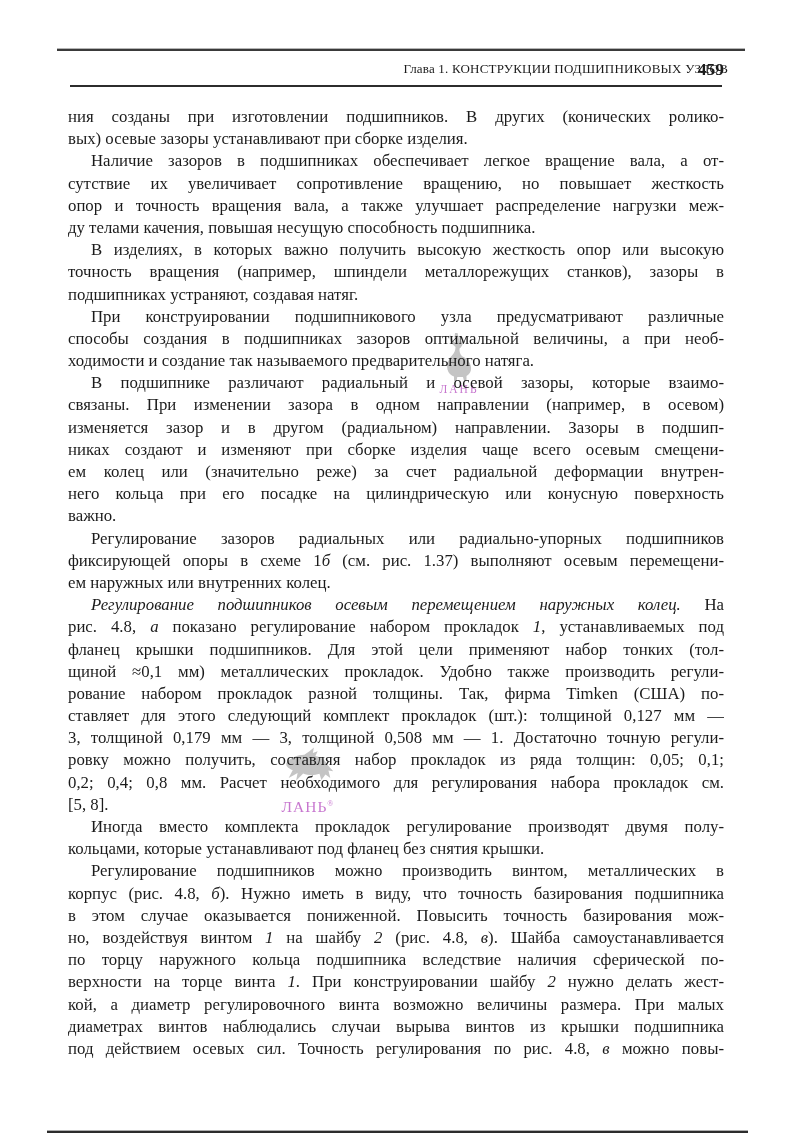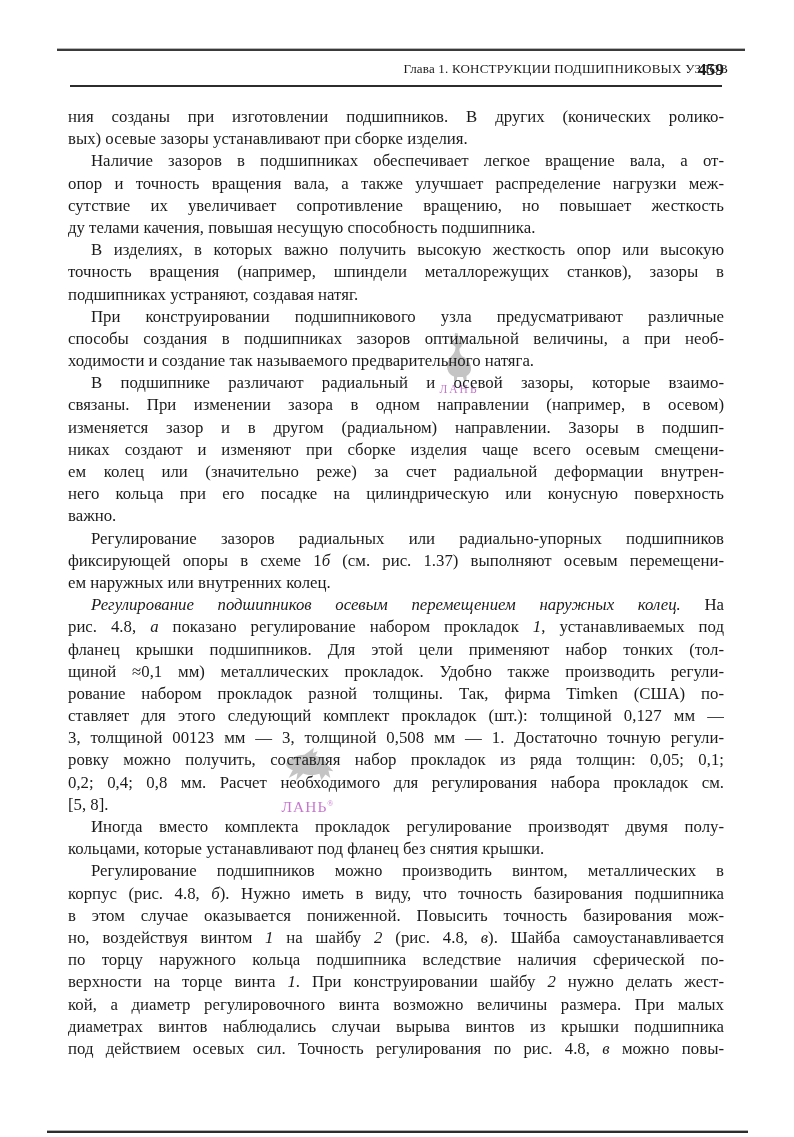--- a/index.html
+++ b/index.html
@@ -73,22 +73,22 @@
         <path d="M6 22 C11 15 21 11 30 11 L37 6 L43 1 L41.5 8.5 L48 6 L45 12.5 C52 13.5 58 17.5 60.5 23.5 L69 33 L62.5 32 L65 42 L58.5 37.5 L53 45 L50.5 36.5 C43 39 35 39 28.5 36 L19 46 L21 35.5 L9 42 L14.5 31.5 C9 29.5 4.5 26 6 22 Z"></path>
       </svg>
     </span>
     <div class="wm-label"><span>ЛАНЬ</span><sup>®</sup></div>
   </div>
 
   <div class="body-text">
       <div class="line">ния созданы при изготовлении подшипников. В других (конических ролико-</div>
       <div class="line end">вых) осевые зазоры устанавливают при сборке изделия.</div>
       <div class="line indent">Наличие зазоров в подшипниках обеспечивает легкое вращение вала, а от-</div>
+      <div class="line">сутствие их увеличивает сопротивление вращению, но повышает жесткость</div>
       <div class="line">опор и точность вращения вала, а также улучшает распределение нагрузки меж-</div>
-      <div class="line">сутствие их увеличивает сопротивление вращению, но повышает жесткость</div>
       <div class="line end">ду телами качения, повышая несущую способность подшипника.</div>
       <div class="line indent">В изделиях, в которых важно получить высокую жесткость опор или высокую</div>
       <div class="line">точность вращения (например, шпиндели металлорежущих станков), зазоры в</div>
       <div class="line end">подшипниках устраняют, создавая натяг.</div>
       <div class="line indent">При конструировании подшипникового узла предусматривают различные</div>
       <div class="line">способы создания в подшипниках зазоров оптимальной величины, а при необ-</div>
       <div class="line end">ходимости и создание так называемого предварительного натяга.</div>
       <div class="line indent">В подшипнике различают радиальный и осевой зазоры, которые взаимо-</div>
       <div class="line">связаны. При изменении зазора в одном направлении (например, в осевом)</div>
       <div class="line">изменяется зазор и в другом (радиальном) направлении. Зазоры в подшип-</div>
@@ -98,21 +98,21 @@
       <div class="line end">важно.</div>
       <div class="line indent">Регулирование зазоров радиальных или радиально-упорных подшипников</div>
       <div class="line">фиксирующей опоры в схеме 1<i>б</i> (см. рис. 1.37) выполняют осевым перемещени-</div>
       <div class="line end">ем наружных или внутренних колец.</div>
       <div class="line indent"><i>Регулирование подшипников осевым перемещением наружных колец.</i> На</div>
       <div class="line">рис. 4.8, <i>а</i> показано регулирование набором прокладок <i>1</i>, устанавливаемых под</div>
       <div class="line">фланец крышки подшипников. Для этой цели применяют набор тонких (тол-</div>
       <div class="line">щиной ≈0,1 мм) металлических прокладок. Удобно также производить регули-</div>
       <div class="line">рование набором прокладок разной толщины. Так, фирма Timken (США) по-</div>
       <div class="line">ставляет для этого следующий комплект прокладок (шт.): толщиной 0,127 мм —</div>
-      <div class="line">3, толщиной 00123 мм — 3, толщиной 0,508 мм — 1. Достаточно точную регули-</div>
+      <div class="line">3, толщиной 0,179 мм — 3, толщиной 0,508 мм — 1. Достаточно точную регули-</div>
       <div class="line">ровку можно получить, составляя набор прокладок из ряда толщин: 0,05; 0,1;</div>
       <div class="line">0,2; 0,4; 0,8 мм. Расчет необходимого для регулирования набора прокладок см.</div>
       <div class="line end">[5, 8].</div>
       <div class="line indent">Иногда вместо комплекта прокладок регулирование производят двумя полу-</div>
       <div class="line end">кольцами, которые устанавливают под фланец без снятия крышки.</div>
       <div class="line indent">Регулирование подшипников можно производить винтом, металлических в</div>
       <div class="line">корпус (рис. 4.8, <i>б</i>). Нужно иметь в виду, что точность базирования подшипника</div>
       <div class="line">в этом случае оказывается пониженной. Повысить точность базирования мож-</div>
       <div class="line">но, воздействуя винтом <i>1</i> на шайбу <i>2</i> (рис. 4.8, <i>в</i>). Шайба самоустанавливается</div>
       <div class="line">по торцу наружного кольца подшипника вследствие наличия сферической по-</div>

